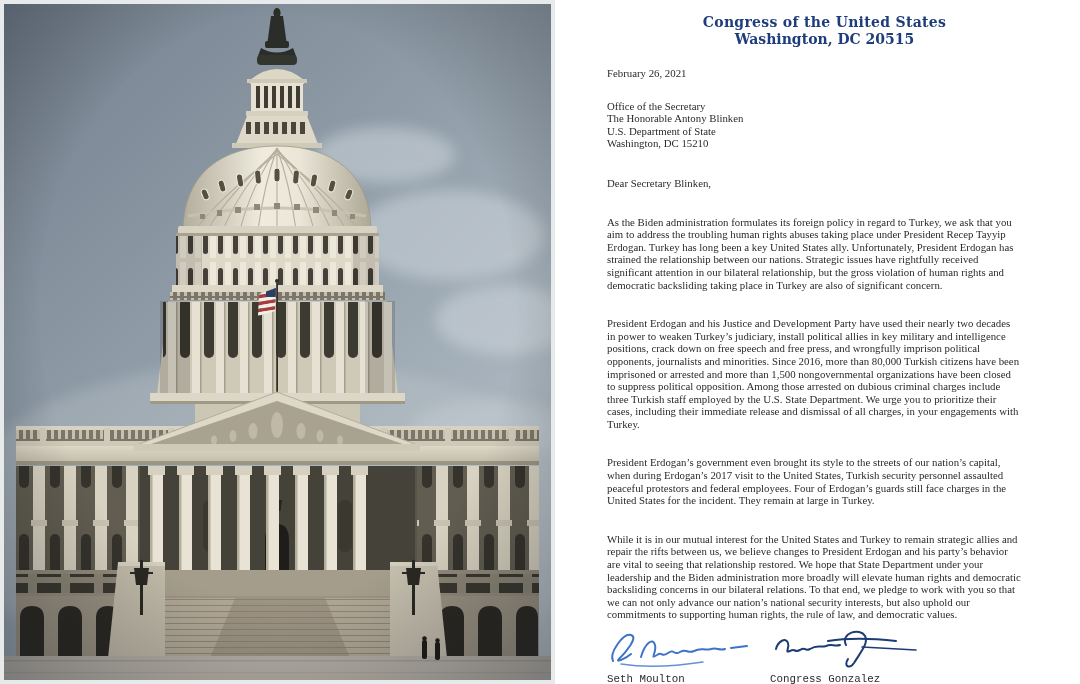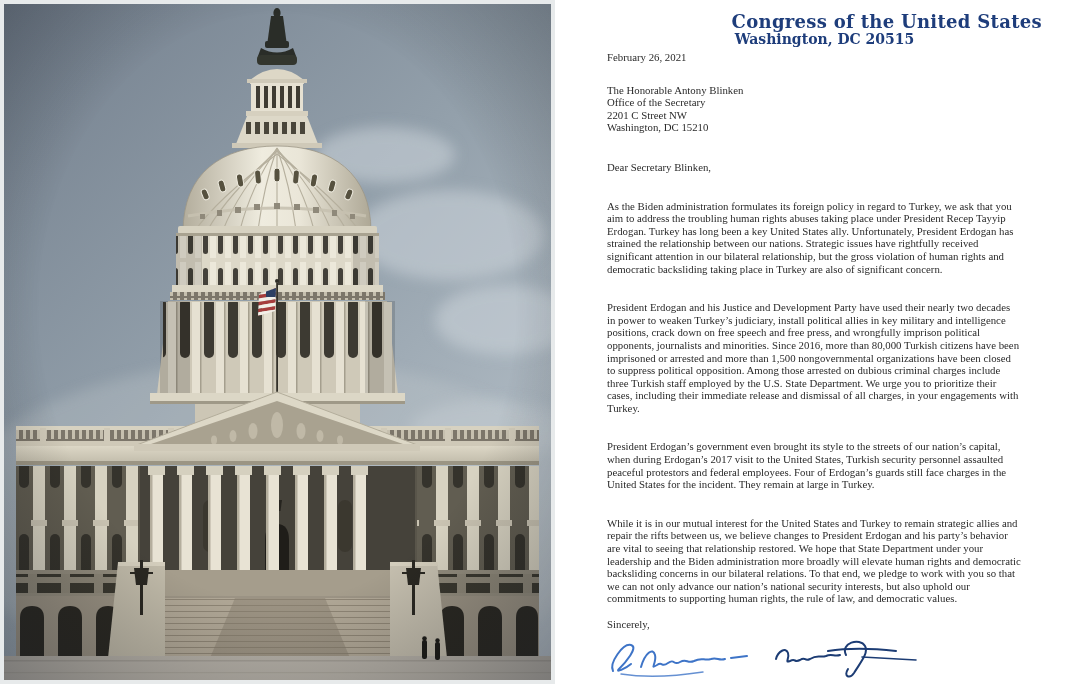--- a/index.html
+++ b/index.html
@@ -4,25 +4,25 @@
 <style>
   html,body{margin:0;padding:0;background:#ffffff;}
   .stage{position:relative;width:1080px;height:684px;background:#ffffff;overflow:hidden;
          font-family:"Liberation Serif", serif;display:flex;}
   
   .photo-panel{position:relative;width:555px;height:684px;flex:0 0 555px;background:#8a95a2;}
   .photo-panel svg{display:block;width:100%;height:100%;}
   
   .letter-panel{flex:1;box-sizing:border-box;padding:12px 38px 0 52px;color:#2a2a2a;
                 font-size:10.8px;line-height:12.6px;background:#ffffff;}
-  .lh-title{font-family:"DejaVu Serif", serif;font-weight:700;font-size:18px;line-height:20px;
-            color:#1e3d7b;text-align:right;letter-spacing:.3px;}
+  .lh-title{font-family:"DejaVu Serif", serif;font-weight:700;font-size:14px;line-height:20px;
+            color:#1e3d7b;text-align:center;letter-spacing:.3px;}
   .lh-sub{font-family:"DejaVu Serif", serif;font-weight:700;font-size:14px;line-height:15px;
           color:#1e3d7b;text-align:center;}
-  .date{margin-top:4px;}
+  .date{margin-top:20px;}
   .recipient{margin-top:20px;}
   .recipient div{display:block;}
   .salutation{margin-top:27px;}
   .para{margin:26px 0 0 0;width:414px;text-align:left;}
   .closing{margin-top:13px;}
   .sig-row{margin-top:6px;display:flex;}
   .sig-col{width:163px;}
   .sig-col svg{display:block;width:152px;height:44px;}
   .sig-name{margin-top:2px;font-family:Liberation Mono, monospace;}
   .sig-title{}
@@ -358,34 +358,33 @@
 
   <div class="letter-panel">
     <header>
       <div class="lh-title">Congress of the United States</div>
       <div class="lh-sub">Washington, DC 20515</div>
     </header>
 
     <div class="date">February 26, 2021</div>
 
     <div class="recipient">
+      <div>Office of the Secretary</div>
       <div>The Honorable Antony Blinken</div>
-      <div>Office of the Secretary</div>
-      <div>2201 C Street NW</div>
+      <div>U.S. Department of State</div>
       <div>Washington, DC 15210</div>
     </div>
 
     <div class="salutation">Dear Secretary Blinken,</div>
 
     <p class="para">As the Biden administration formulates its foreign policy in regard to Turkey, we ask that you aim to address the troubling human rights abuses taking place under President Recep Tayyip Erdogan. Turkey has long been a key United States ally. Unfortunately, President Erdogan has strained the relationship between our nations. Strategic issues have rightfully received significant attention in our bilateral relationship, but the gross violation of human rights and democratic backsliding taking place in Turkey are also of significant concern.</p>
     <p class="para">President Erdogan and his Justice and Development Party have used their nearly two decades in power to weaken Turkey’s judiciary, install political allies in key military and intelligence positions, crack down on free speech and free press, and wrongfully imprison political opponents, journalists and minorities. Since 2016, more than 80,000 Turkish citizens have been imprisoned or arrested and more than 1,500 nongovernmental organizations have been closed to suppress political opposition. Among those arrested on dubious criminal charges include three Turkish staff employed by the U.S. State Department. We urge you to prioritize their cases, including their immediate release and dismissal of all charges, in your engagements with Turkey.</p>
     <p class="para">President Erdogan’s government even brought its style to the streets of our nation’s capital, when during Erdogan’s 2017 visit to the United States, Turkish security personnel assaulted peaceful protestors and federal employees. Four of Erdogan’s guards still face charges in the United States for the incident. They remain at large in Turkey.</p>
     <p class="para">While it is in our mutual interest for the United States and Turkey to remain strategic allies and repair the rifts between us, we believe changes to President Erdogan and his party’s behavior are vital to seeing that relationship restored. We hope that State Department under your leadership and the Biden administration more broadly will elevate human rights and democratic backsliding concerns in our bilateral relations. To that end, we pledge to work with you so that we can not only advance our nation’s national security interests, but also uphold our commitments to supporting human rights, the rule of law, and democratic values.</p>
 
-    <div class="closing">Sincerely,</div>
 
     <div class="sig-row">
       <div class="sig-col">
         <svg viewBox="0 0 152 44">
           <g fill="none" stroke="#3e74c7" stroke-width="2" stroke-linecap="round">
             <path d="M6,34 C2,26 16,6 24,8 C32,10 18,26 12,32 C8,36 18,32 24,27"></path>
             <path d="M34,30 C38,16 46,10 48,18 C50,26 42,33 50,28 C56,24 54,31 61,26 C68,21 66,29 73,25 C80,21 80,27 87,24 C95,20 97,24 104,22 C110,20 112,24 118,22"></path>
             <path d="M124,21 L140,19"></path>
             <path d="M14,37 C40,41 70,39 96,35" stroke-width="1.4" opacity="0.8"></path>
           </g>

